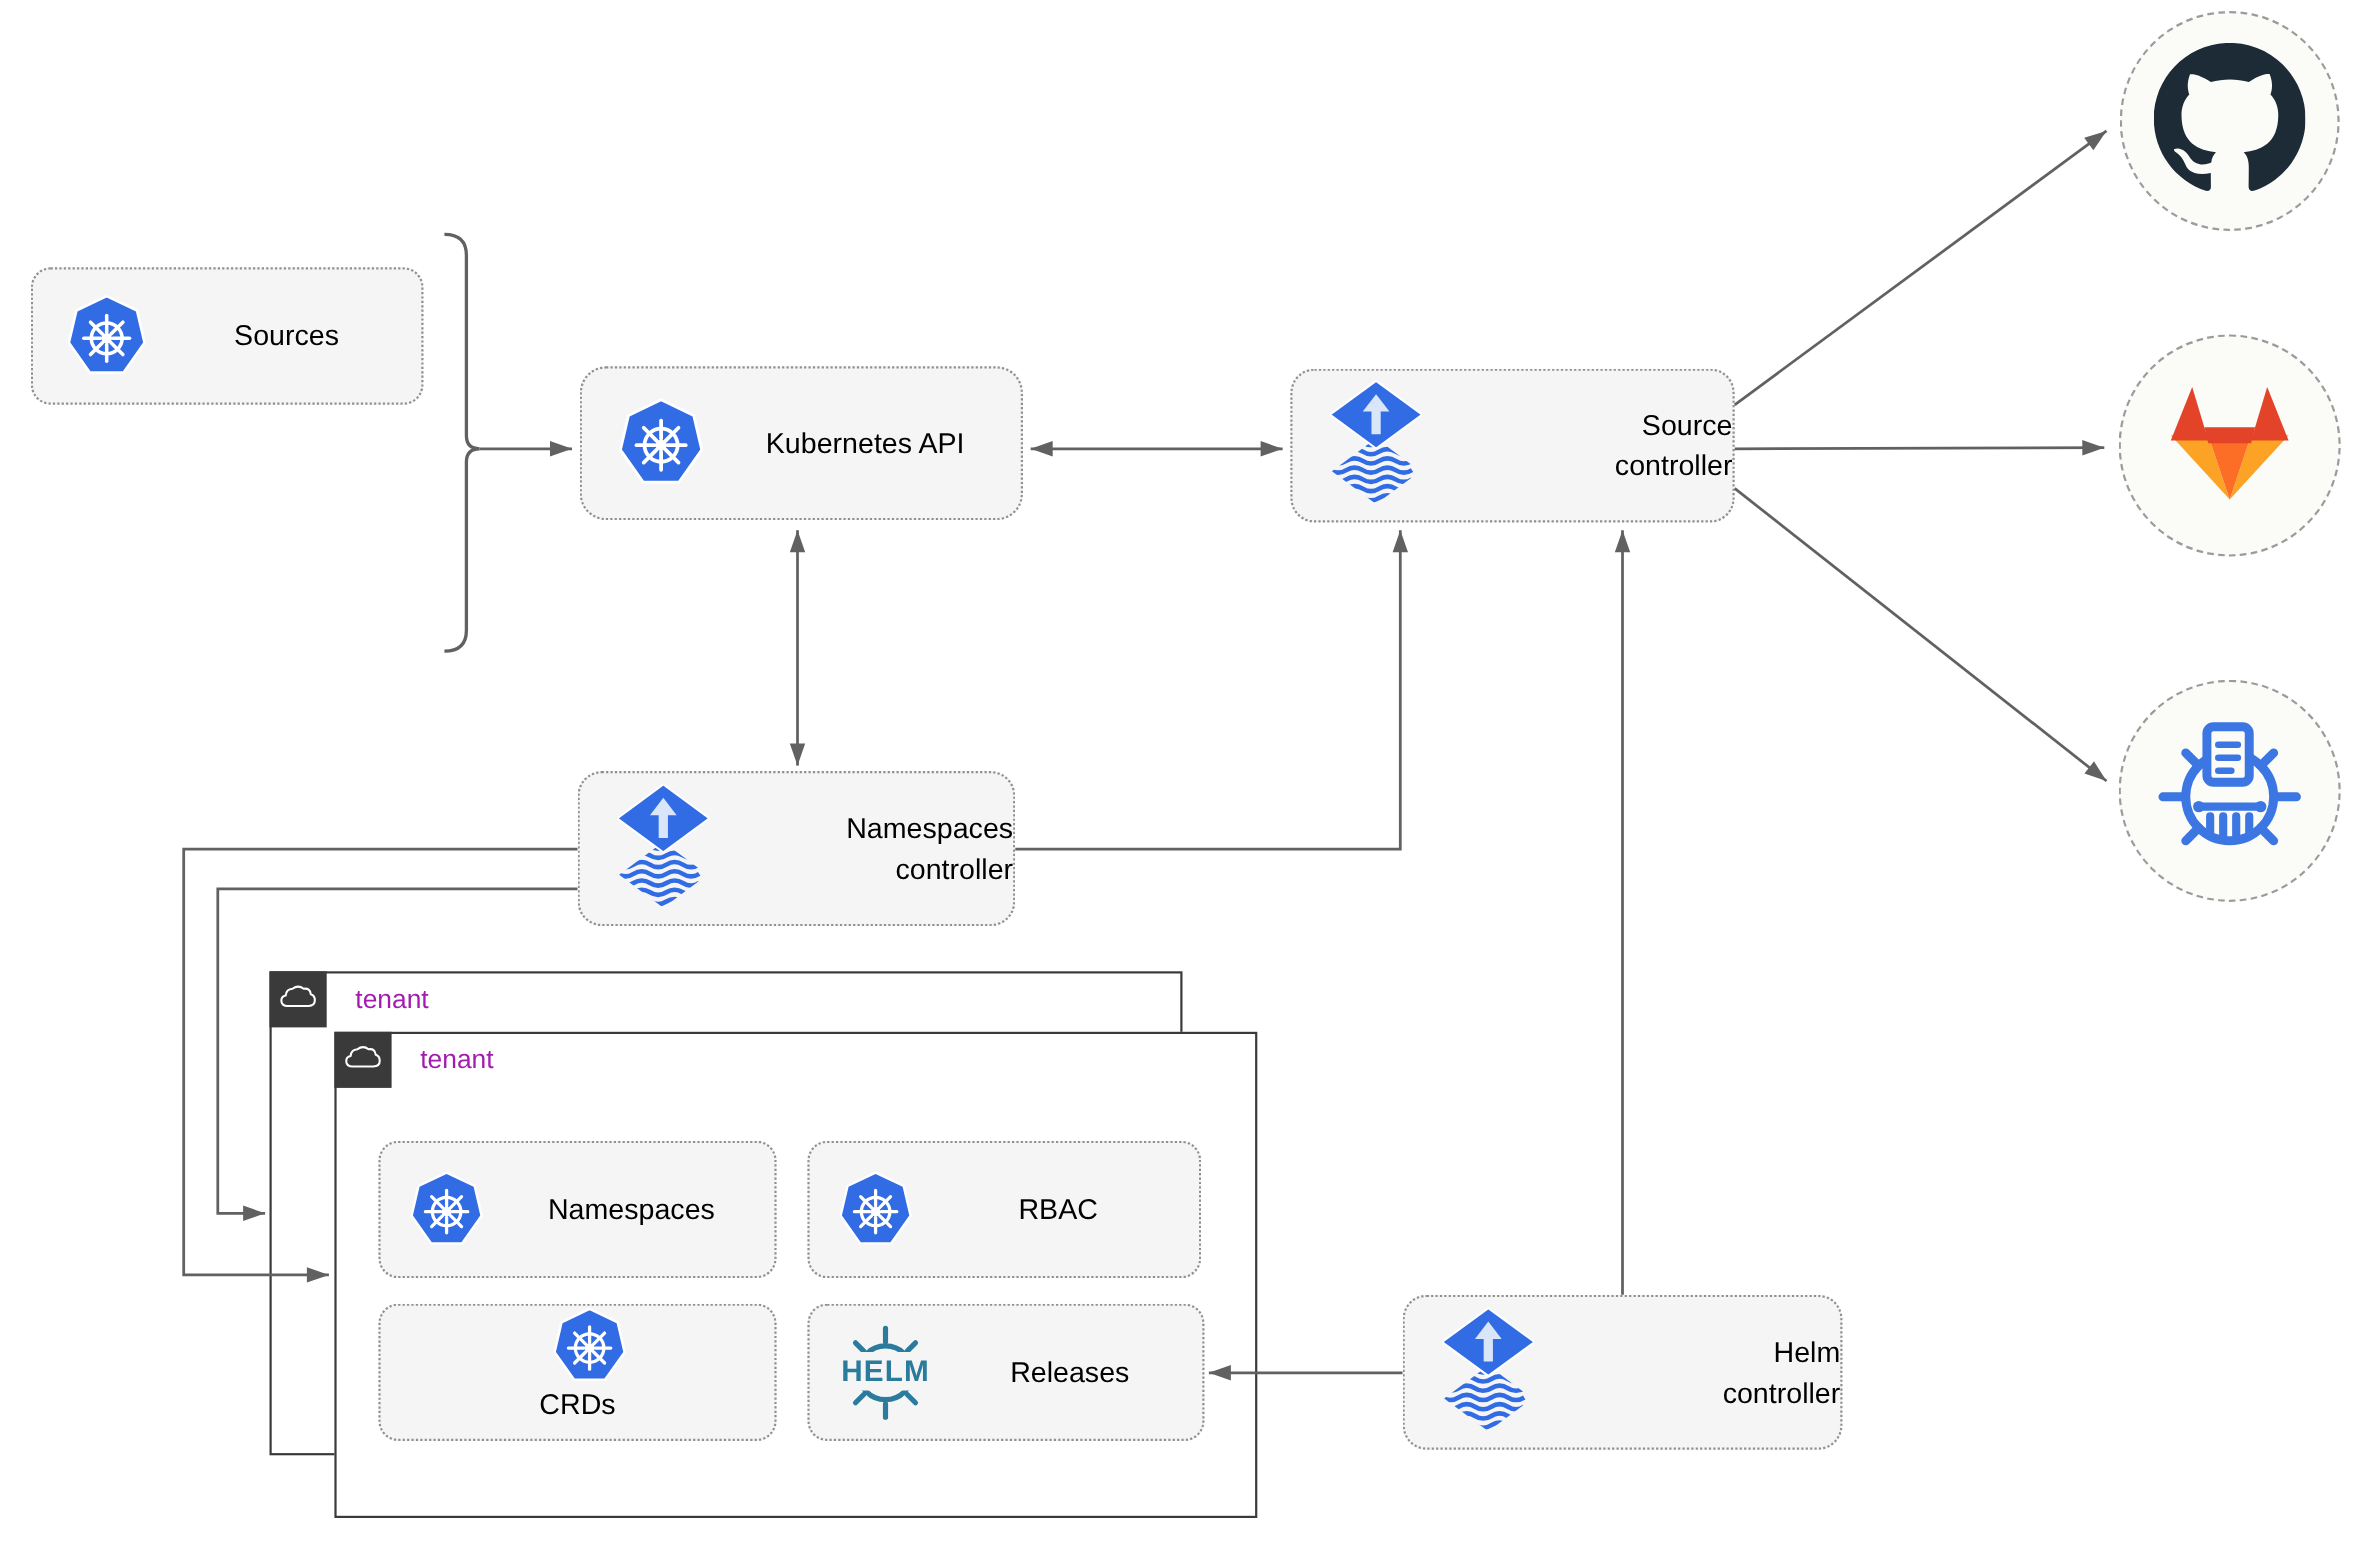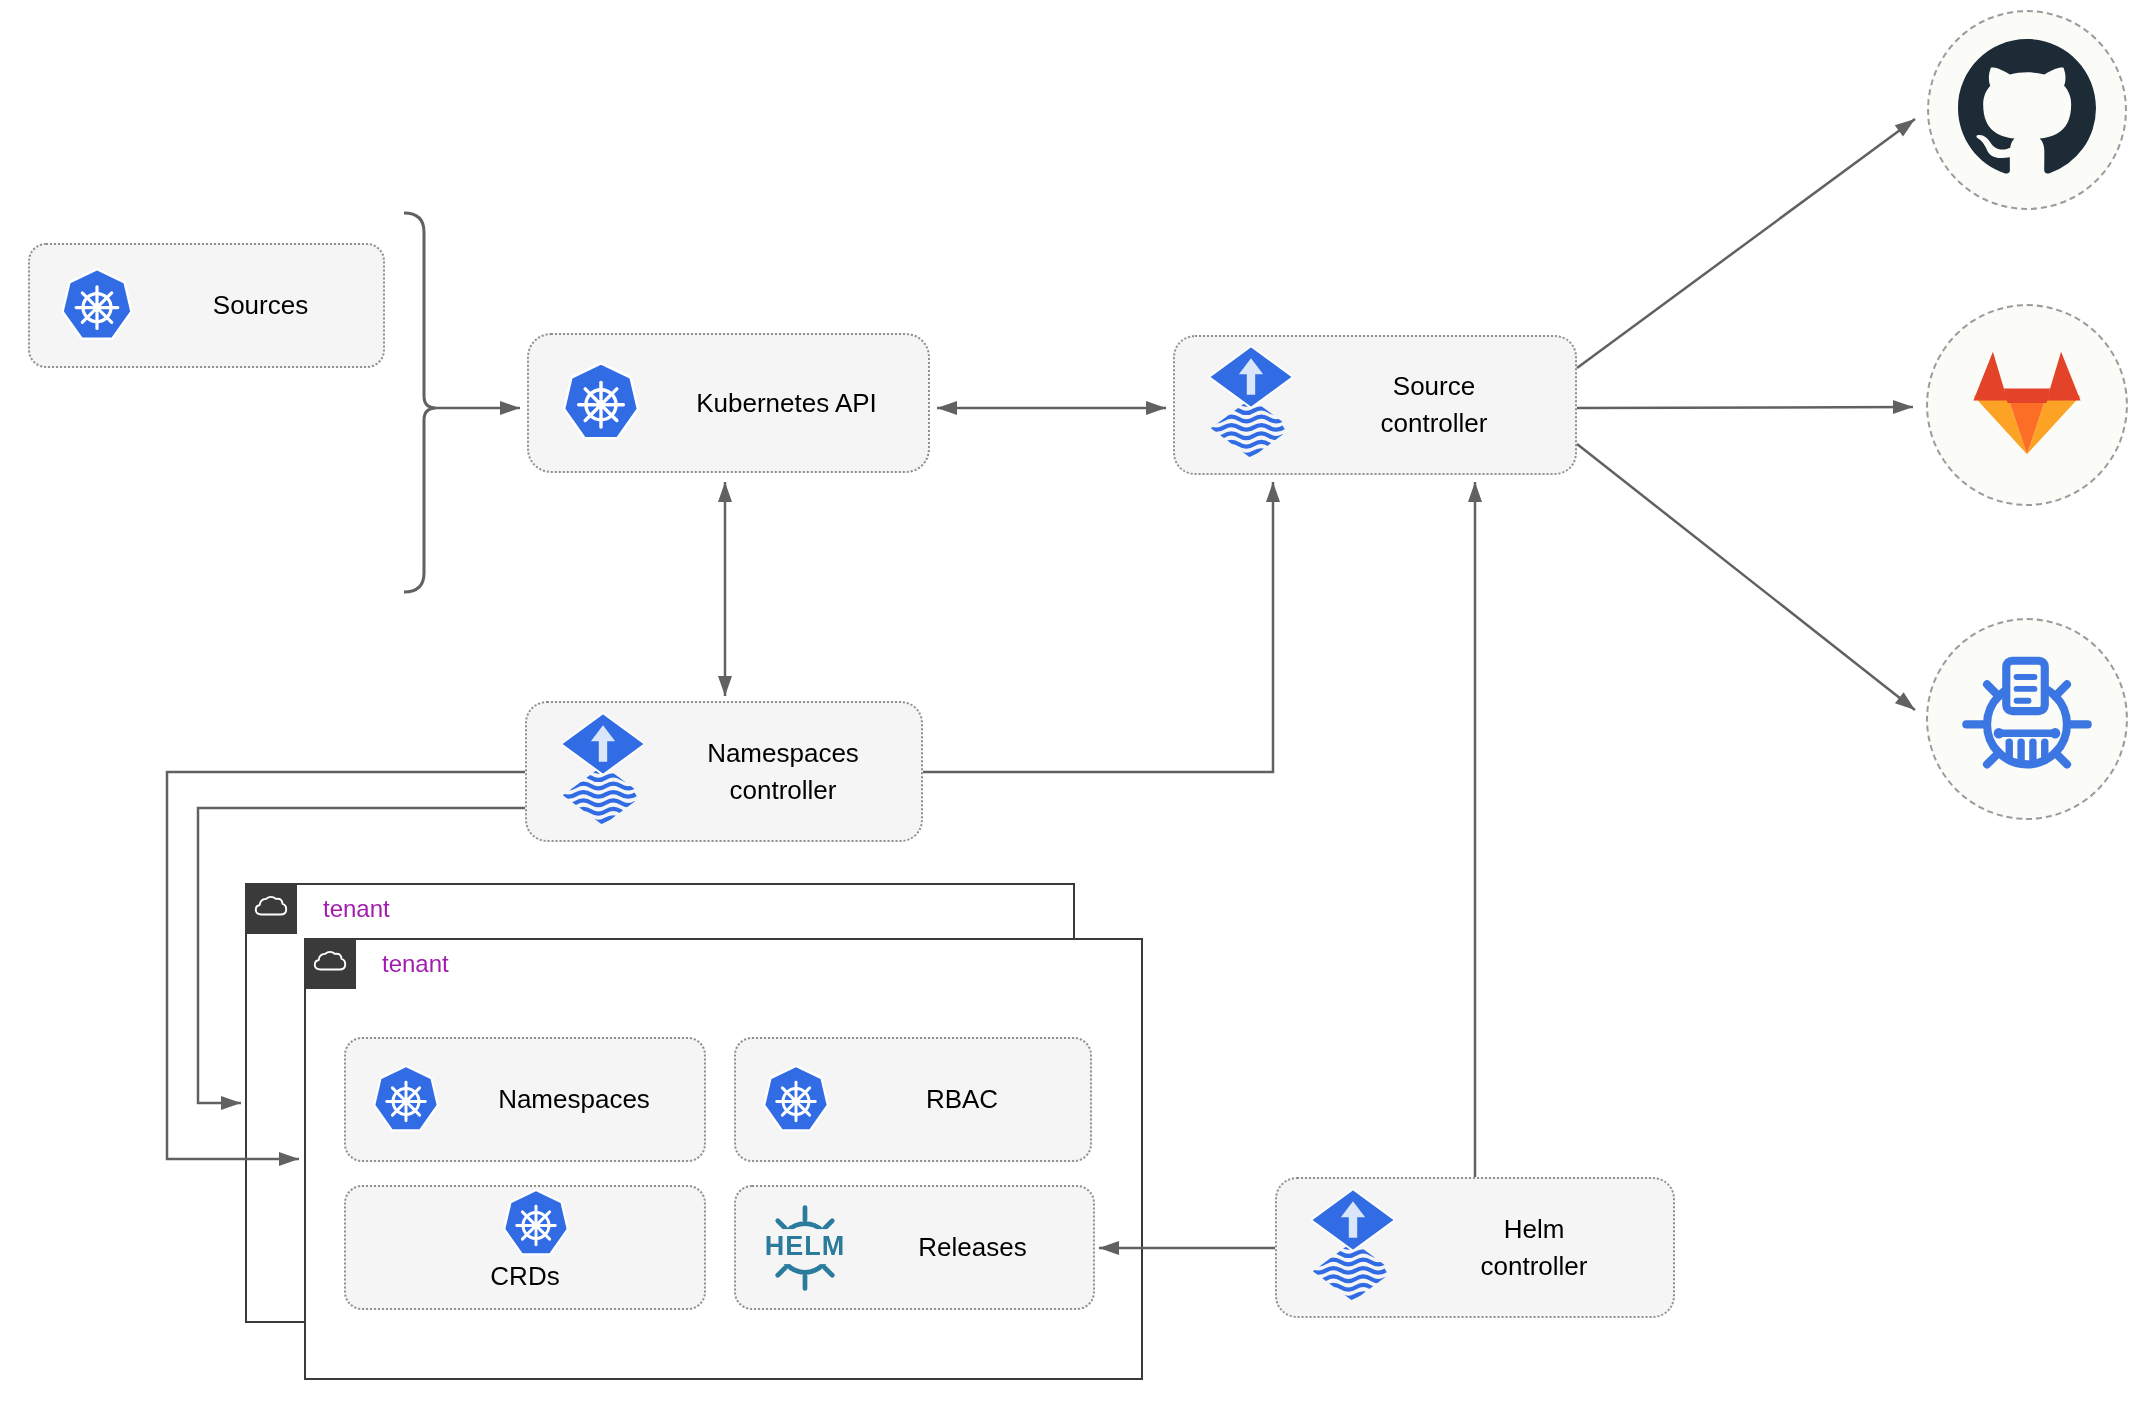--- a/index.html
+++ b/index.html
@@ -6,21 +6,21 @@
   #canvas{
     position:relative;width:2144px;height:1407px;background:#ffffff;overflow:hidden;
     font-family:"Liberation Sans", sans-serif;color:#000;
   }
   
   .node{
     position:absolute;background:#f5f5f5;border:2px dotted #8f8f8f;border-radius:18px;
     display:flex;align-items:center;box-sizing:border-box;
   }
   .node .nlabel{flex:1;text-align:center;font-size:26px;color:#000;}
-  .node .nlabel .ln{display:block;line-height:37px;}
+  .node .nlabel .ln{display:block;line-height:37px;text-align:right;}
   .icon-wrap{flex:0 0 auto;display:flex;align-items:center;justify-content:center;}
   
   .tenant{
     position:absolute;background:#ffffff;border:2px solid #3a3a3a;box-sizing:border-box;
   }
   .tenant-header{
     position:absolute;left:-2px;top:-2px;width:52px;height:51px;background:#3a3a3a;
     display:flex;align-items:center;justify-content:center;
   }
   .tenant-label{

